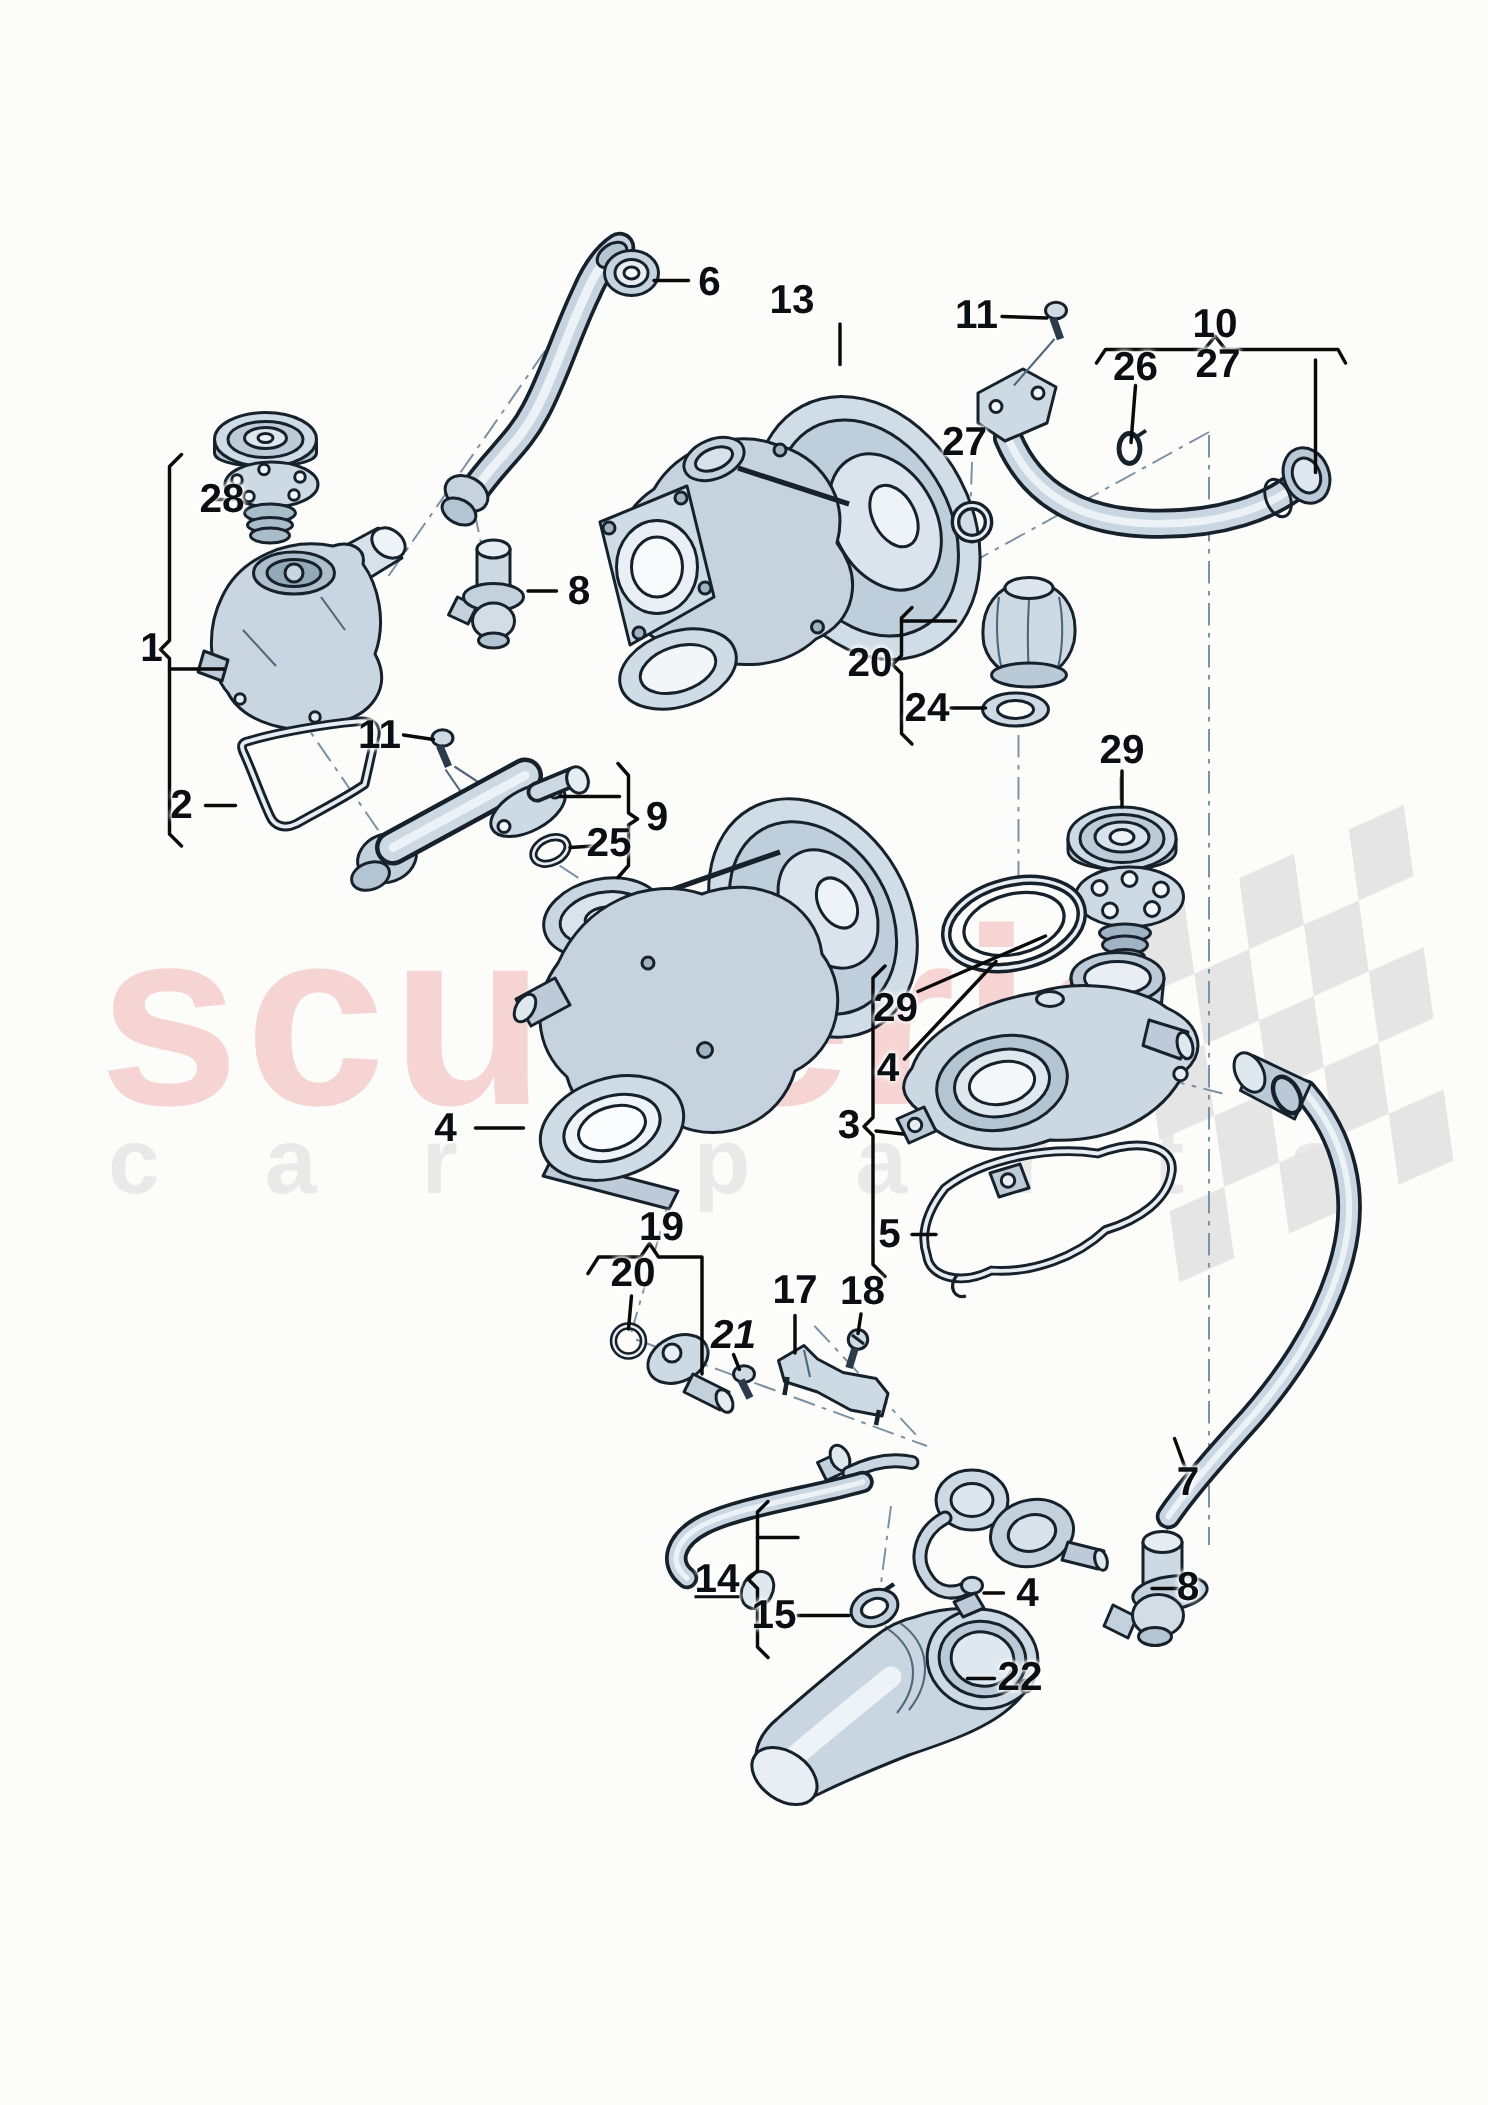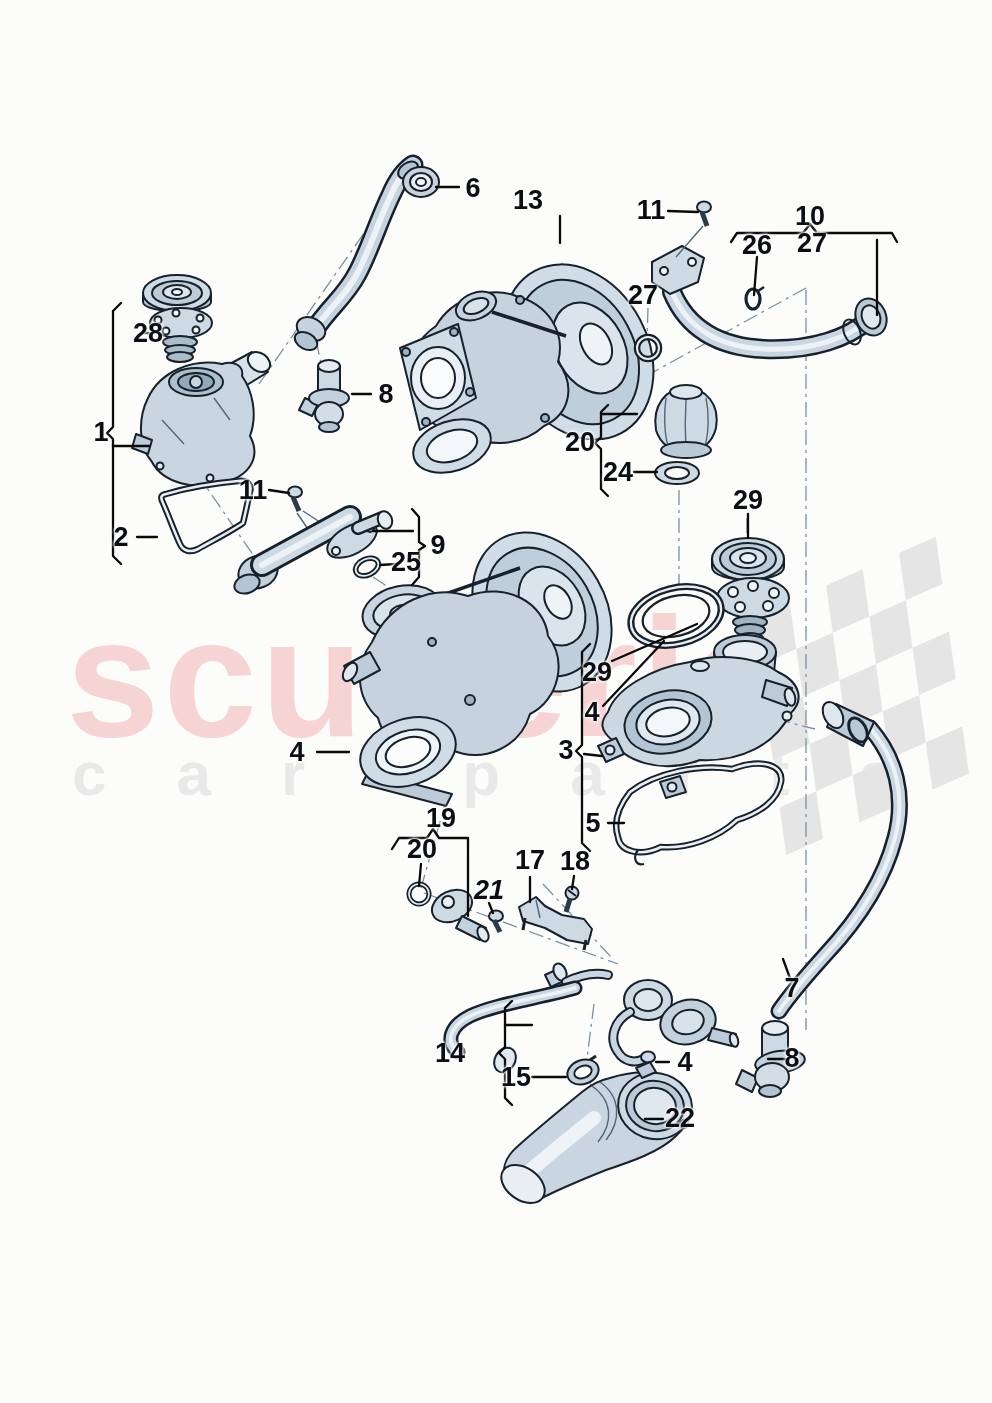--- a/index.html
+++ b/index.html
@@ -428,19 +428,19 @@
       <div class="callout" style="left: 592px; top: 712px;">4</div>
       <div class="callout" style="left: 297px; top: 752px;">4</div>
       <div class="callout" style="left: 566px; top: 750px;">3</div>
       <div class="callout" style="left: 593px; top: 823px;">5</div>
       <div class="callout" style="left: 413px; top: 818px; margin-left: 28px;">19</div>
       <div class="callout" style="left: 422px; top: 849px;">20</div>
       <div class="callout" style="left: 530px; top: 860px;">17</div>
       <div class="callout" style="left: 575px; top: 861px;">18</div>
       <div class="callout" style="left: 489px; top: 890px; font-style: italic;">21</div>
       <div class="callout" style="left: 792px; top: 988px;">7</div>
-      <div class="callout" style="left: 450px; top: 1053px;">14</div>
+      <div class="callout" style="left: 478px; top: 1053px; text-decoration: underline;">14</div>
       <div class="callout" style="left: 516px; top: 1077px;">15</div>
       <div class="callout" style="left: 685px; top: 1062px;">4</div>
       <div class="callout" style="left: 792px; top: 1058px;">8</div>
       <div class="callout" style="left: 680px; top: 1118px;">22</div>
     </div>
 </div>
 
 </body></html>

